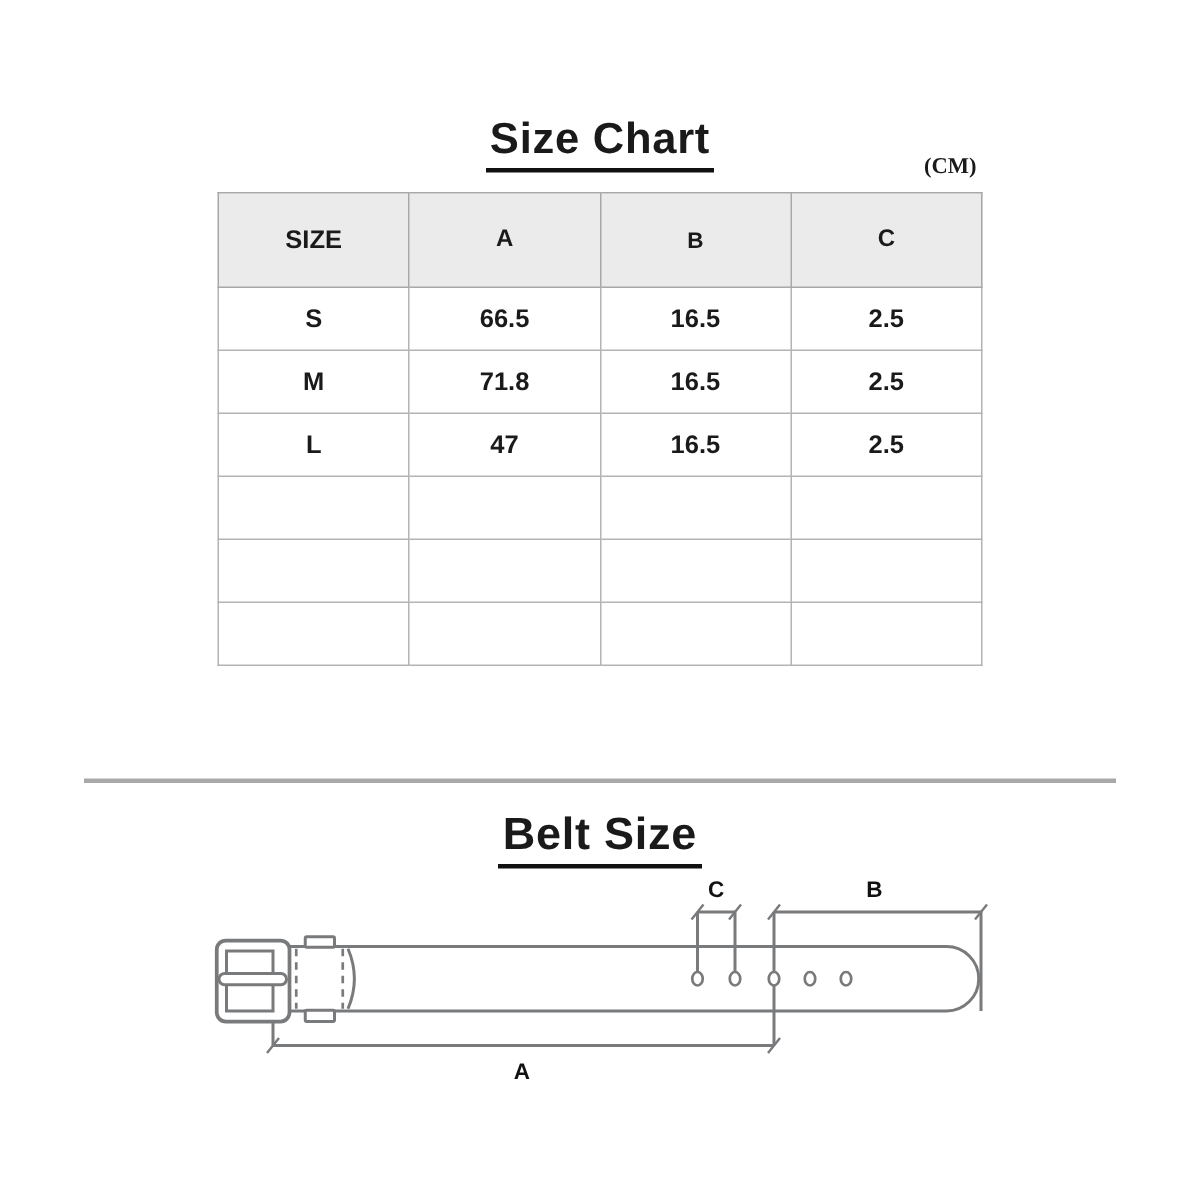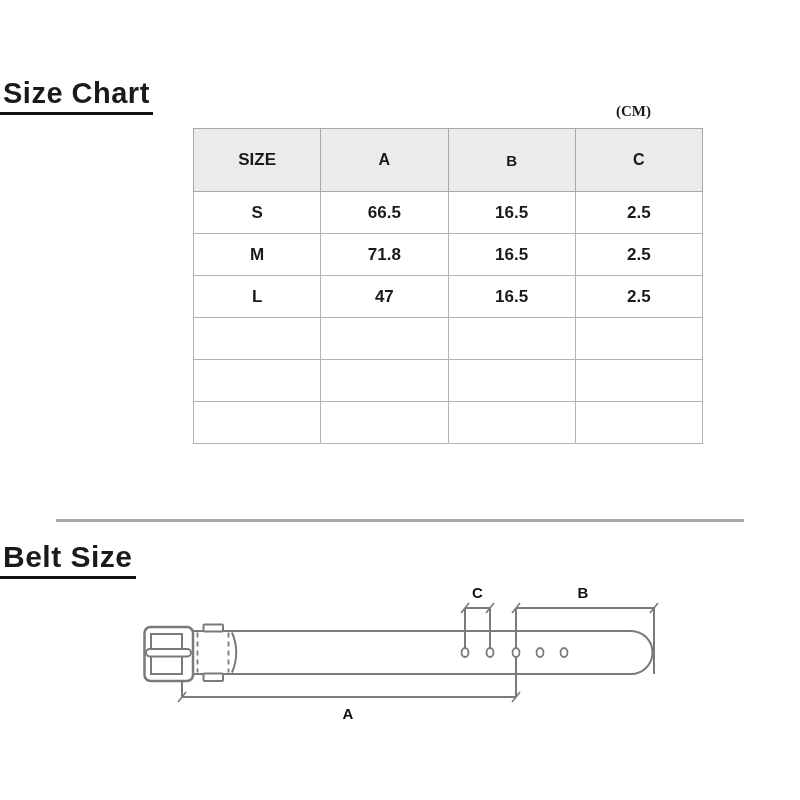--- a/index.html
+++ b/index.html
@@ -2,35 +2,35 @@
 <html><head>
 <meta charset="utf-8">
 <style>
   html,body{margin:0;padding:0;}
   body{
     width:800px;height:800px;background:#ffffff;position:relative;
     font-family:"Liberation Sans",sans-serif;color:#1a1a1a;overflow:hidden;
   }
   .abs{position:absolute;}
   .section-title{
-    left:0;width:800px;
+    left:0;width:800px;text-align:center;
     font-weight:700;letter-spacing:0.5px;
   }
   .section-title .underlined{
     display:inline-block;border-bottom:3px solid #111;padding:0 3px 2px 3px;
   }
   #size-chart-title{top:77px;font-size:29px;}
   #belt-size-title{top:540px;font-size:30px;}
   #cm-label{
     top:103px;left:145px;width:506px;text-align:right;
     font-size:15px;font-weight:700;font-family:Liberation Serif, serif;
   }
   #size-table{
     top:128px;left:145px;width:510px;
-    border-collapse:collapse;table-layout:fixed;margin-left:48px;
+    border-collapse:collapse;table-layout:fixed;
   }
   #size-table th,#size-table td{
     border:1px solid #b3b3b3;text-align:center;vertical-align:middle;
     padding:0;
   }
   #size-table thead th{
     background:#ebebeb;height:62px;font-size:16px;font-weight:700;
     border-color:#a8a8a8;
   }
   #size-table td{

